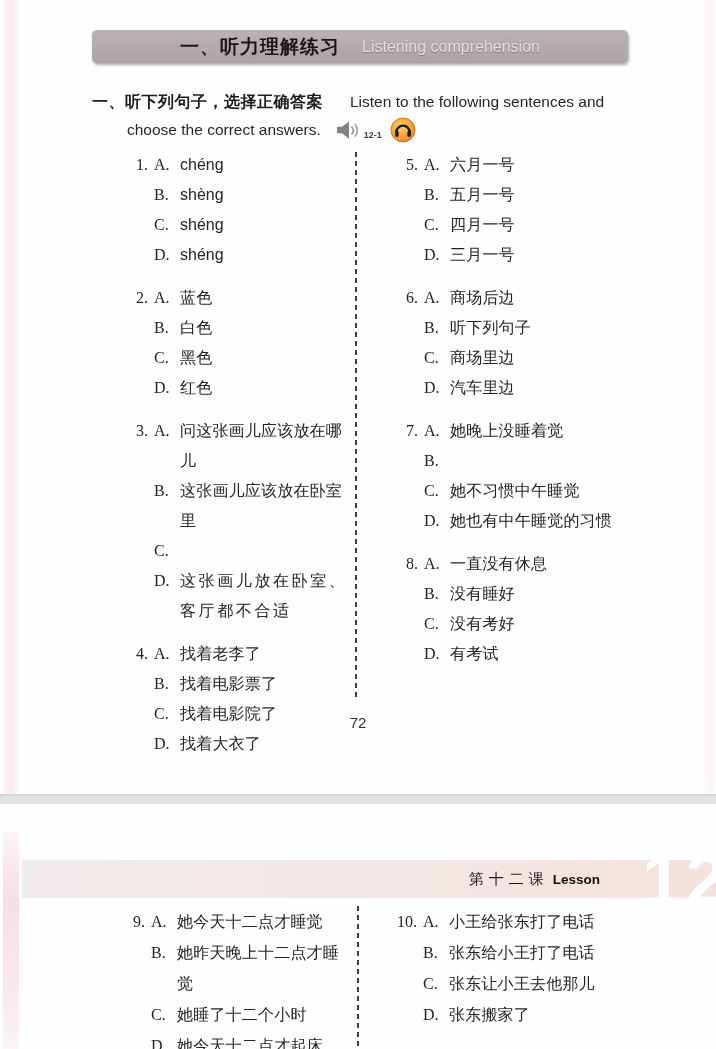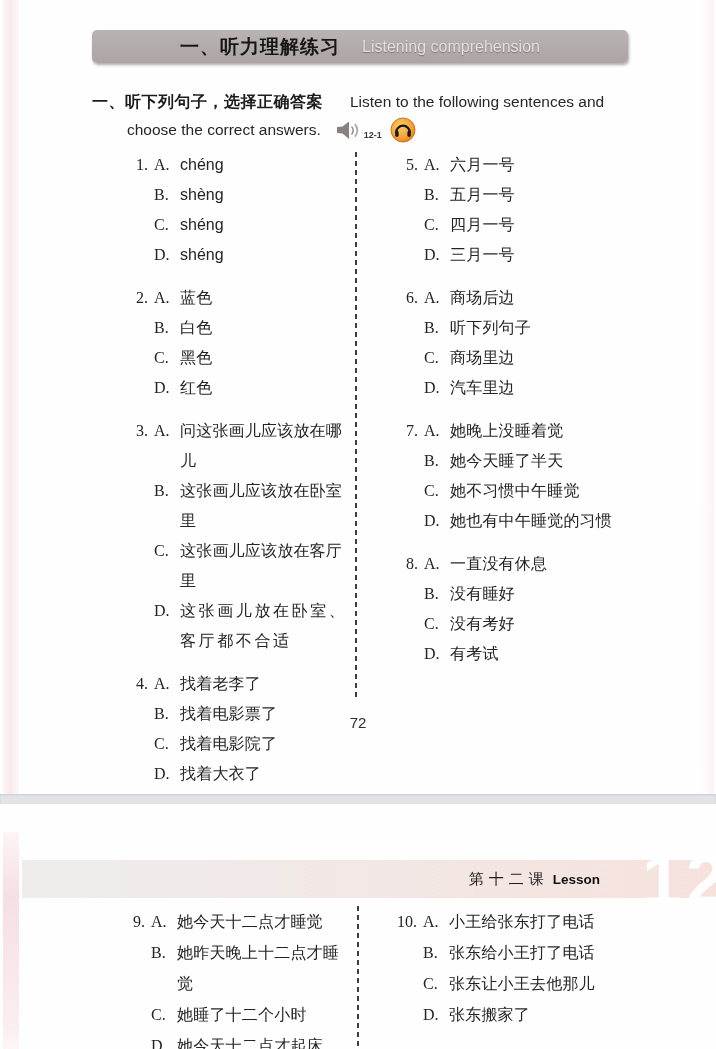--- a/index.html
+++ b/index.html
@@ -183,21 +183,20 @@
           <span class="qtext">问这张画儿应该放在哪儿</span>
         </div>
       <div class="opt">
           <span class="qnum"></span>
           <span class="qletter">B.</span>
           <span class="qtext">这张画儿应该放在卧室里</span>
         </div>
       <div class="opt">
           <span class="qnum"></span>
           <span class="qletter">C.</span>
-          <span class="qtext">这张画儿应该放在客厅里</span>
         </div>
       <div class="opt">
           <span class="qnum"></span>
           <span class="qletter">D.</span>
           <span class="qtext wide">这张画儿放在卧室、客厅都不合适</span>
         </div>
     </div>
     <div class="question">
       <div class="opt">
           <span class="qnum">4.</span>
@@ -269,21 +268,20 @@
     </div>
     <div class="question">
       <div class="opt">
           <span class="qnum">7.</span>
           <span class="qletter">A.</span>
           <span class="qtext">她晚上没睡着觉</span>
         </div>
       <div class="opt">
           <span class="qnum"></span>
           <span class="qletter">B.</span>
-          <span class="qtext">她今天睡了半天</span>
         </div>
       <div class="opt">
           <span class="qnum"></span>
           <span class="qletter">C.</span>
           <span class="qtext">她不习惯中午睡觉</span>
         </div>
       <div class="opt">
           <span class="qnum"></span>
           <span class="qletter">D.</span>
           <span class="qtext">她也有中午睡觉的习惯</span>

